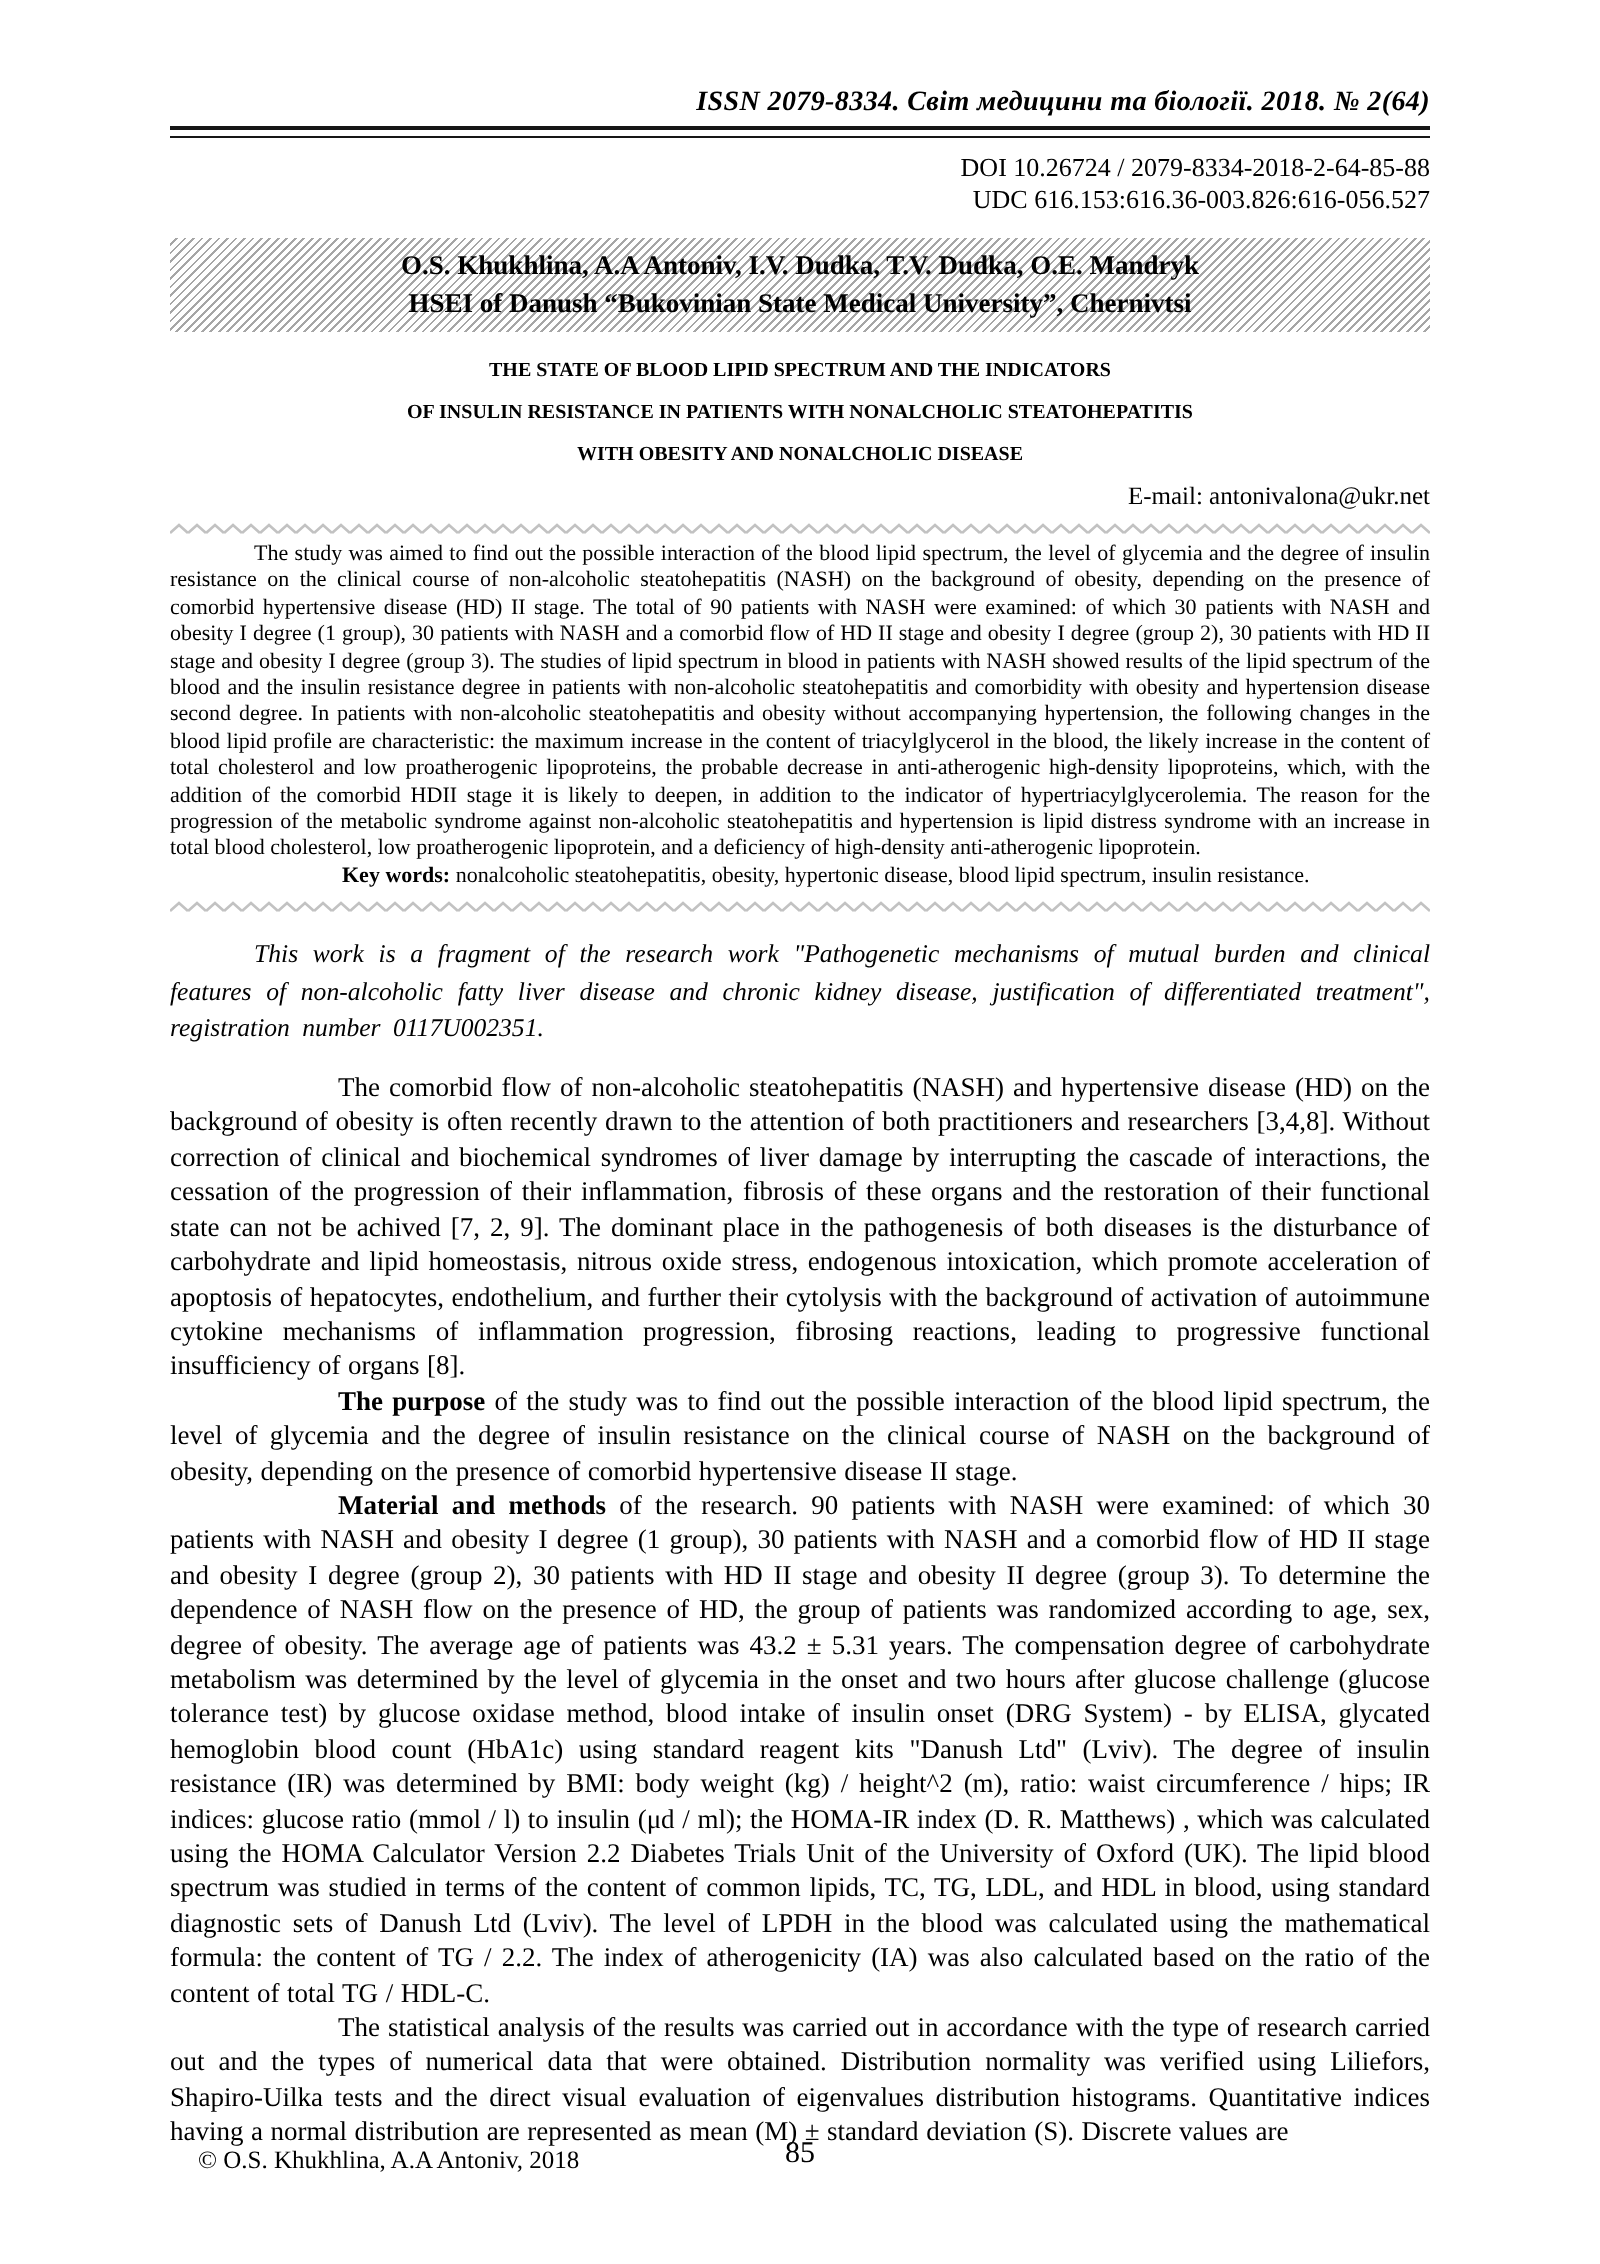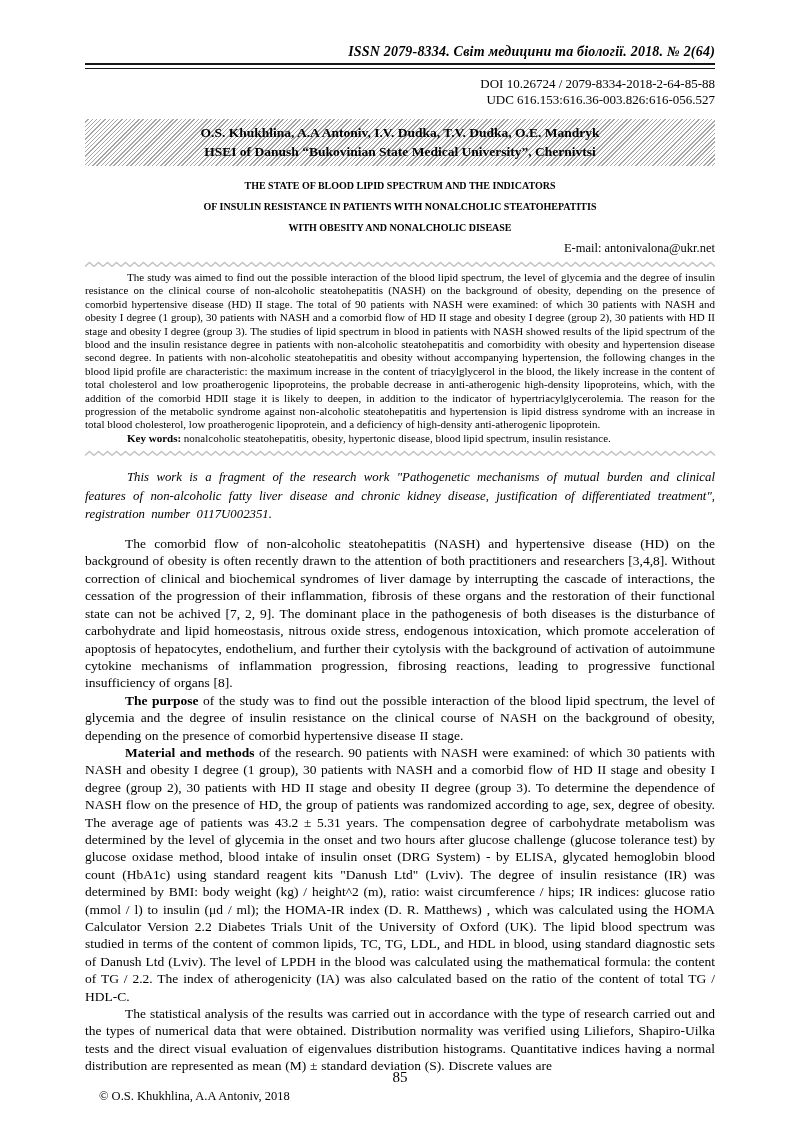--- a/index.html
+++ b/index.html
@@ -36,24 +36,24 @@
 
   .fragment-block {
     margin-top:11px; font-style:italic; font-size:12.8px; line-height:18.6px;
     text-align:justify; text-indent:42px; word-spacing:3px;
   }
 
   .body-block { margin-top:11px; font-size:13.5px; line-height:17.4px; text-align:justify; word-spacing:0.4px; }
   .body-block p { margin:0; text-indent:40px; }
 
   .page-footer { position:absolute; top:1071px; left:85px; width:630px; height:24px; font-size:12.5px; }
-  .page-footer .copyright { position:absolute; left:14px; top:18px; }
+  .page-footer .copyright { position:absolute; left:14px; top:2px; }
   .page-footer .pagenum { position:absolute; left:0; width:100%; text-align:center; top:-2px; font-size:15px; }
 
-  b.lead { font-weight:bold; }
+  b.lead { font-weight:bold;margin-left:44px; }
 </style>
 </head>
 <body>
 
 <div class="page">
   <div class="content">
 
     <div class="issn-line">ISSN 2079-8334. Світ медицини та біології. 2018. № 2(64)</div>
     <div class="double-rule"></div>
 

